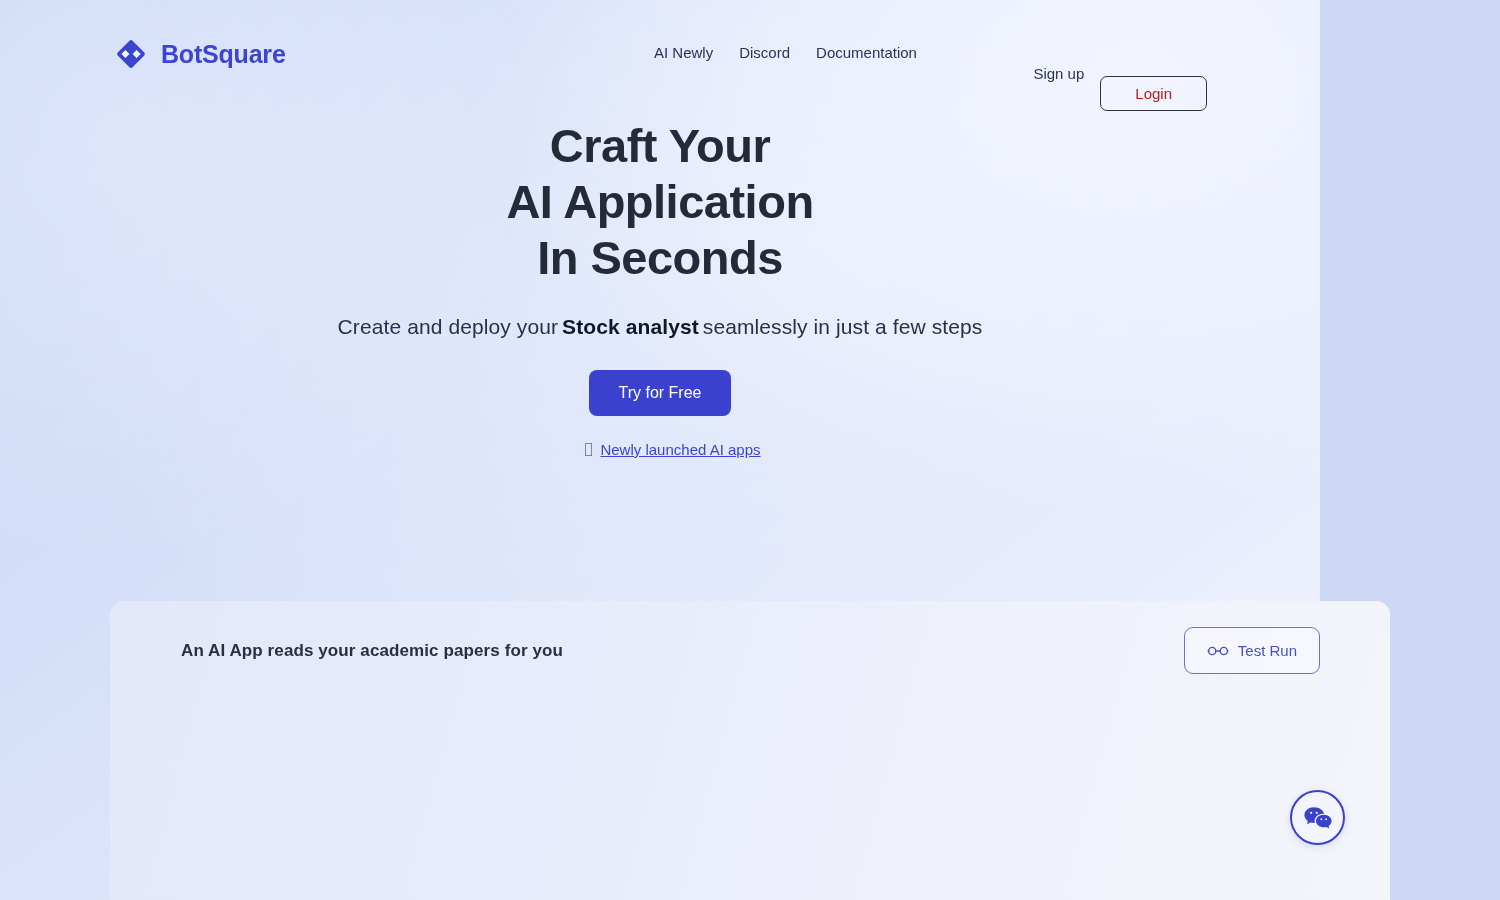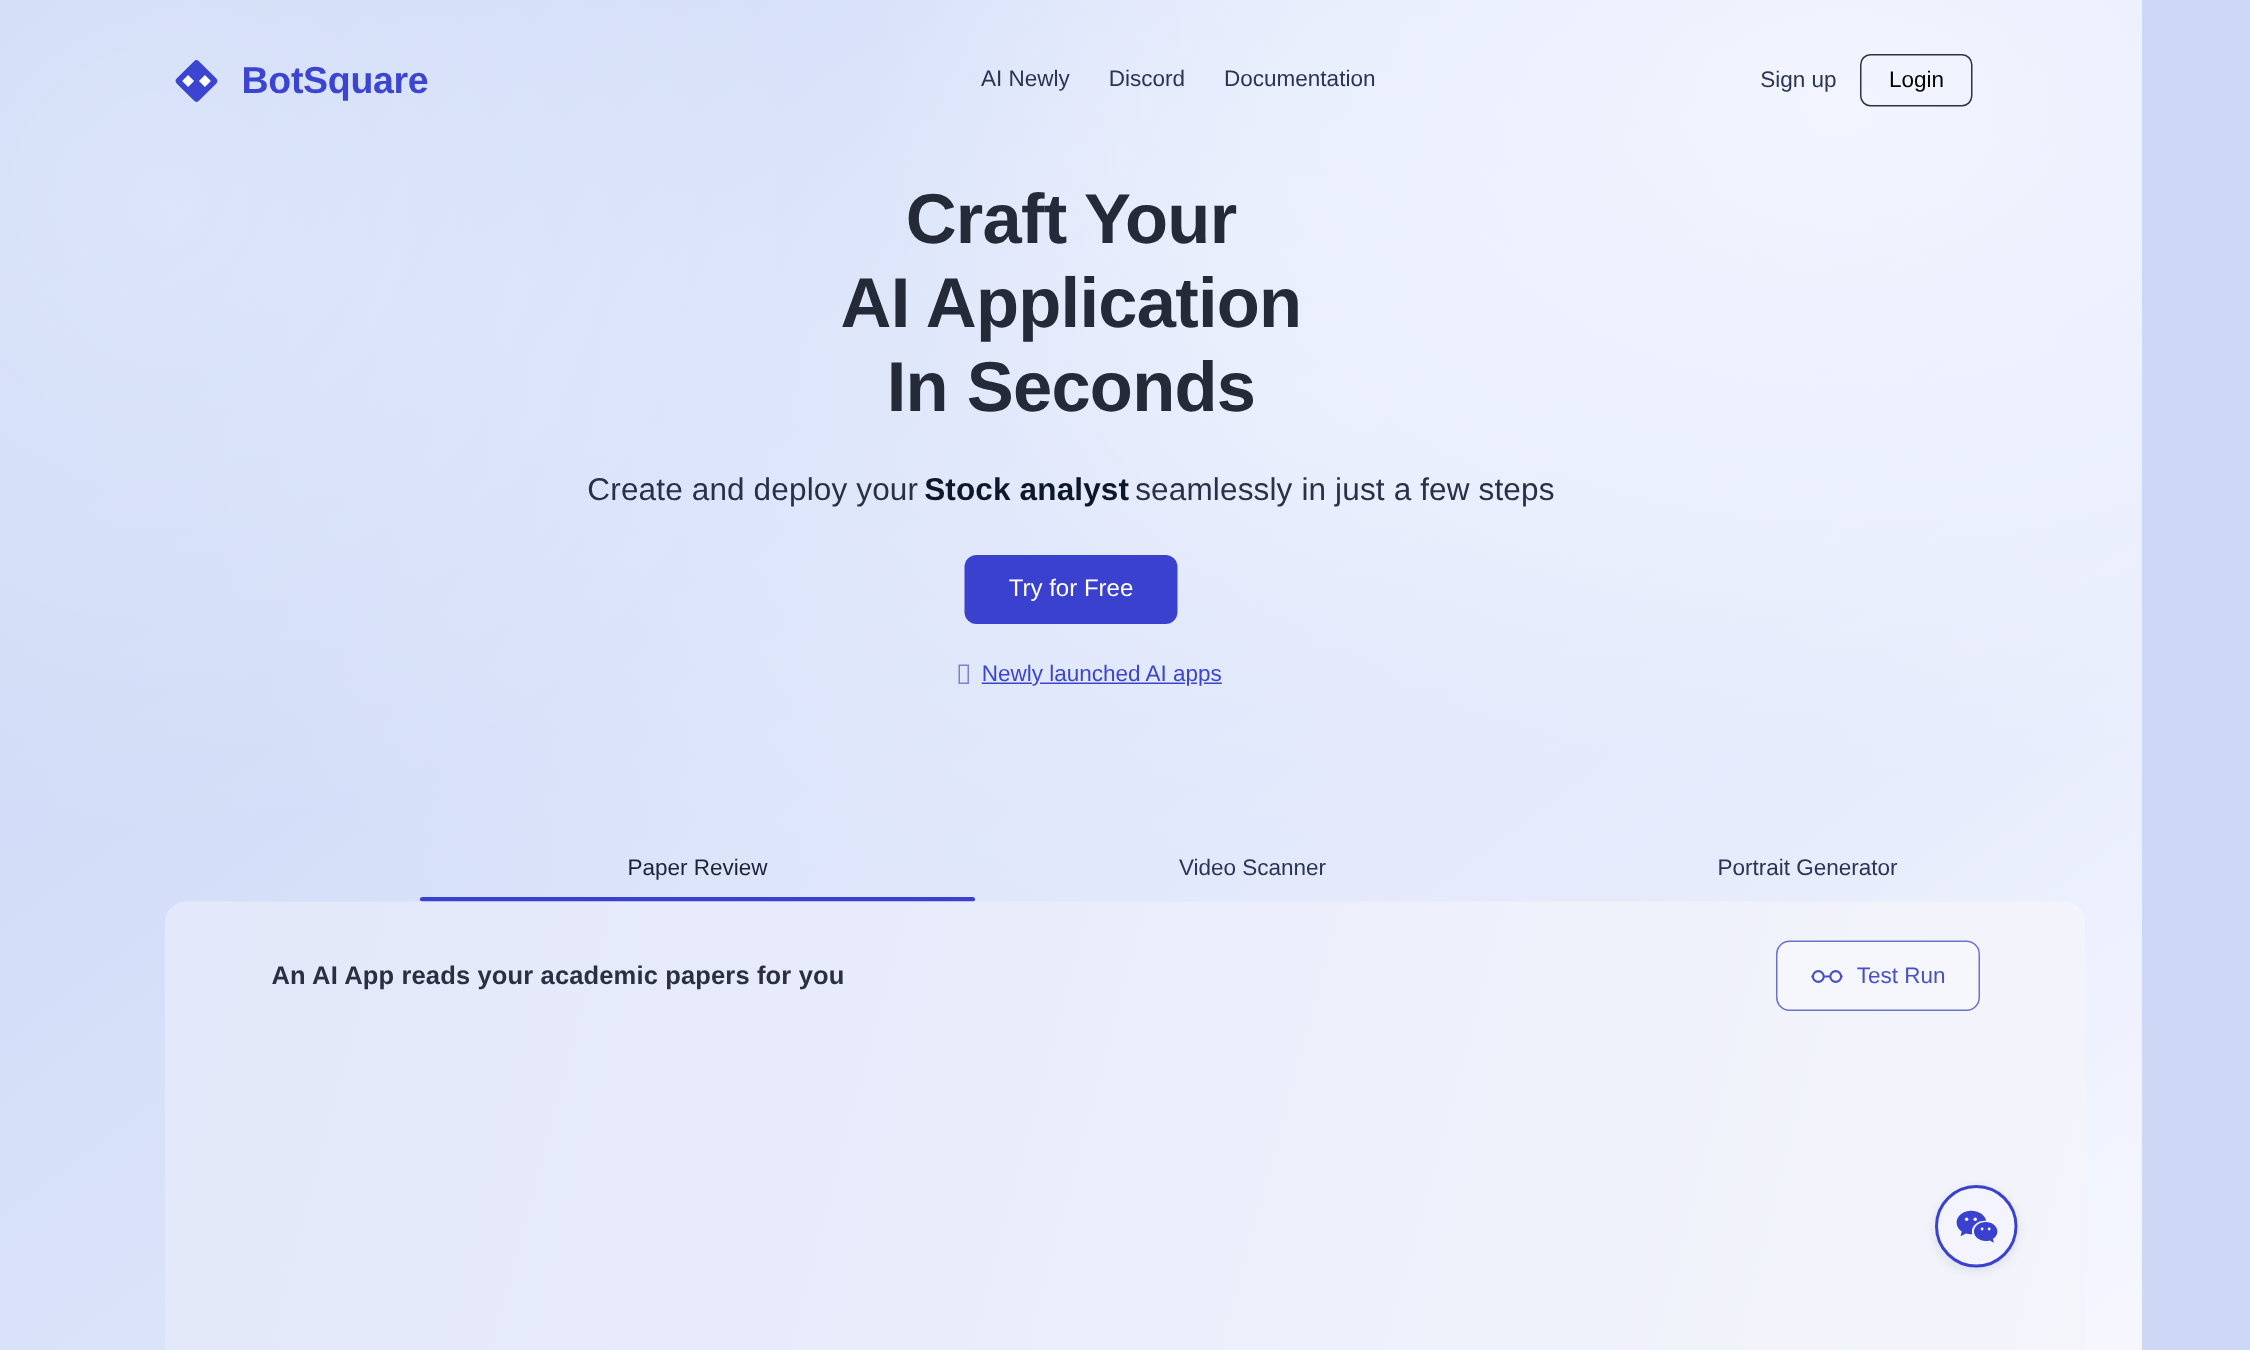--- a/index.html
+++ b/index.html
@@ -25,21 +25,21 @@
       radial-gradient(1100px 760px at 62% 30%, #e6ecfc 0%, rgba(230,236,252,0) 70%),
       linear-gradient(143deg, #ccd9f7 0%, #d2ddf8 30%, #dfe6fb 58%, #eef1fe 86%, #f6f7ff 100%);
   }
   .bg-sheen {
     position: absolute;
     left: 0; top: 0; width: 620px; height: 620px;
     background: radial-gradient(circle at 18% 22%, rgba(255,255,255,0.28) 0%, rgba(255,255,255,0) 62%);
     pointer-events: none;
   }
 
-  .page { position: relative; width: 1428px; height: 900px; }
+  .page { position: relative; width: 1320px; height: 900px; }
 
   
   .header {
     position: absolute;
     top: 0; left: 0; right: 0;
     height: 108px;
     display: flex;
     align-items: center;
   }
   .brand {
@@ -83,27 +83,28 @@
     gap: 16px;
   }
   .signup {
     font-size: 15px;
     color: #2b3356;
     cursor: pointer;
     text-decoration: none;
   }
   .login-btn {
     font-size: 15px;
-    color: #000000;
+    color: #b91c1c;
     background: transparent;
     border: 1px solid #2c3247;
     border-radius: 7px;
-    padding: 8px 18px;
+    padding: 8px 34px;
     cursor: pointer;
     font-family: inherit;
+    margin-top: 40px;
   }
 
   
   .hero { position: absolute; left: 0; right: 0; top: 118px; text-align: center; }
   .hero h1 {
     font-size: 47px;
     line-height: 56px;
     font-weight: 700;
     color: #242a38;
     letter-spacing: -0.5px;
@@ -276,25 +277,20 @@
     <div class="cta-wrap">
       <button class="cta">Try for Free</button>
     </div>
 
     <div class="news">
       <span class="tofu"></span>
       <a>Newly launched AI apps</a>
     </div>
   </div>
 
-  <div class="tabs">
-    <div class="tab active">Paper Review</div>
-    <div class="tab">Video Scanner</div>
-    <div class="tab">Portrait Generator</div>
-  </div>
 
   <div class="panel">
 
     <div class="panel-title">An AI App reads your academic papers for you</div>
 
     <button class="test-run">
       <svg width="22" height="12" viewBox="0 0 22 12">
         <circle cx="5.2" cy="6" r="3.6" fill="none" stroke="#4850c4" stroke-width="1.4"></circle>
         <circle cx="16.8" cy="6" r="3.6" fill="none" stroke="#4850c4" stroke-width="1.4"></circle>
         <path d="M8.8 6 h4.4" stroke="#4850c4" stroke-width="1.4" fill="none"></path>

